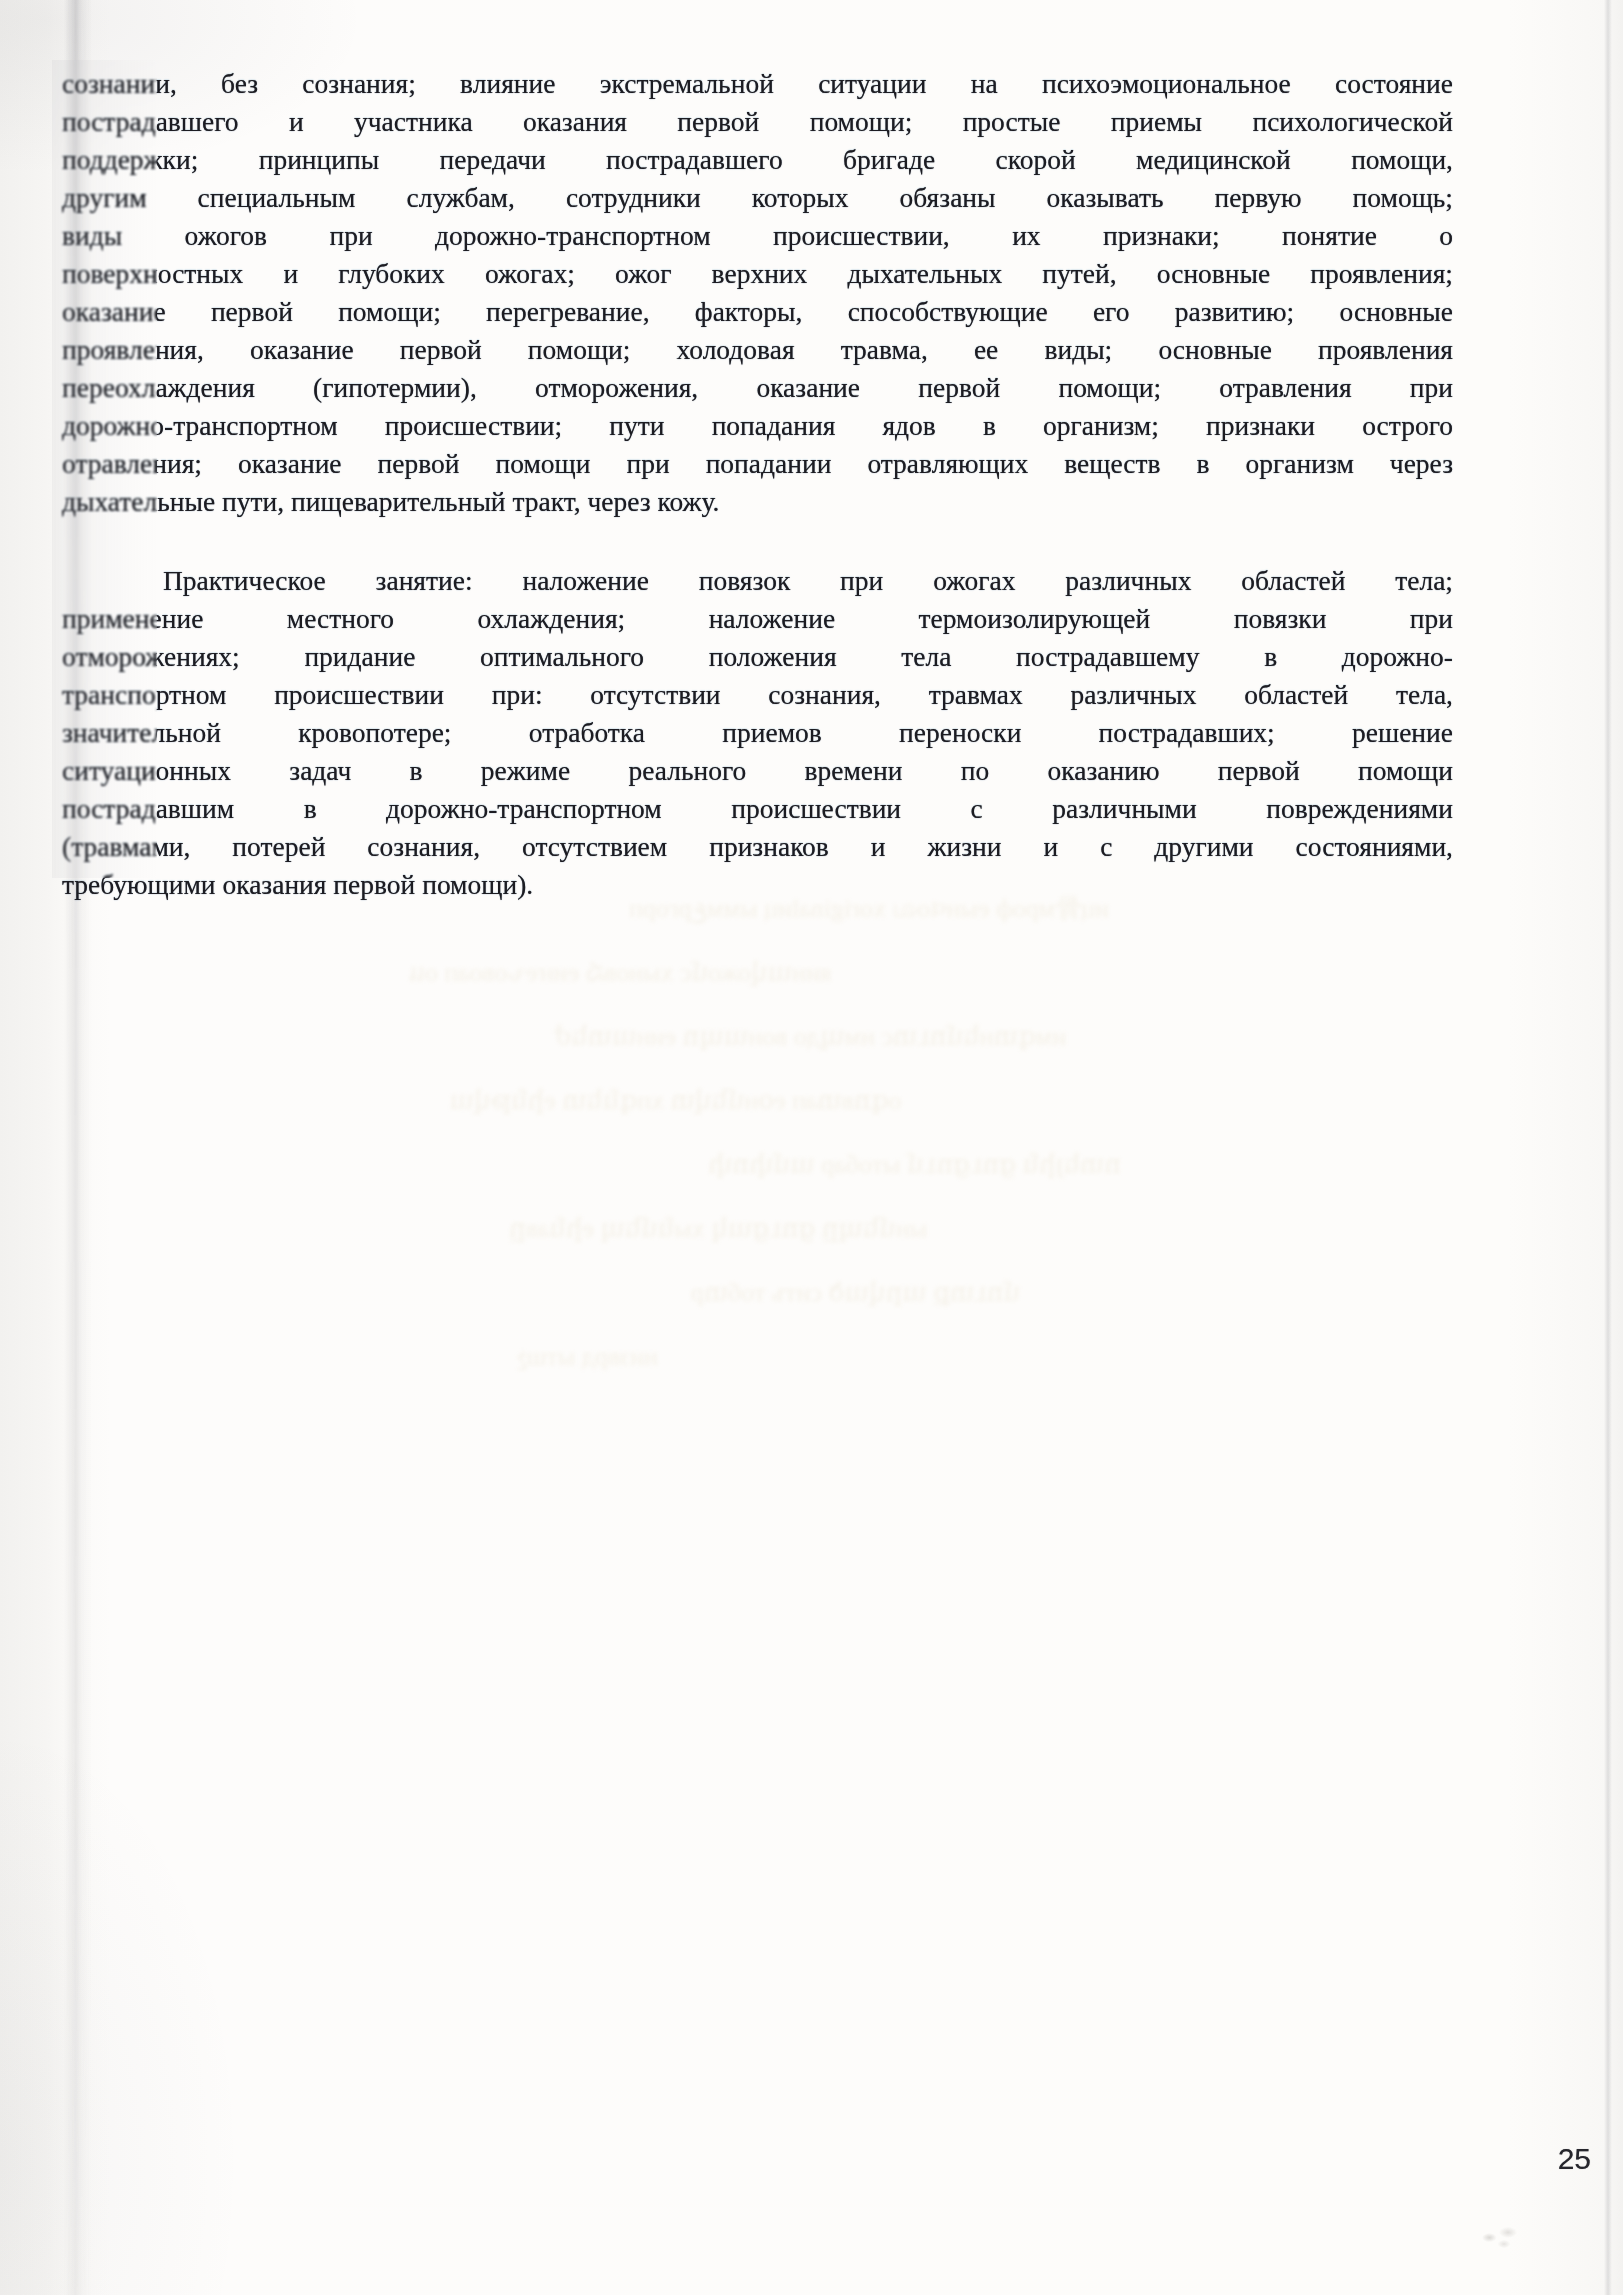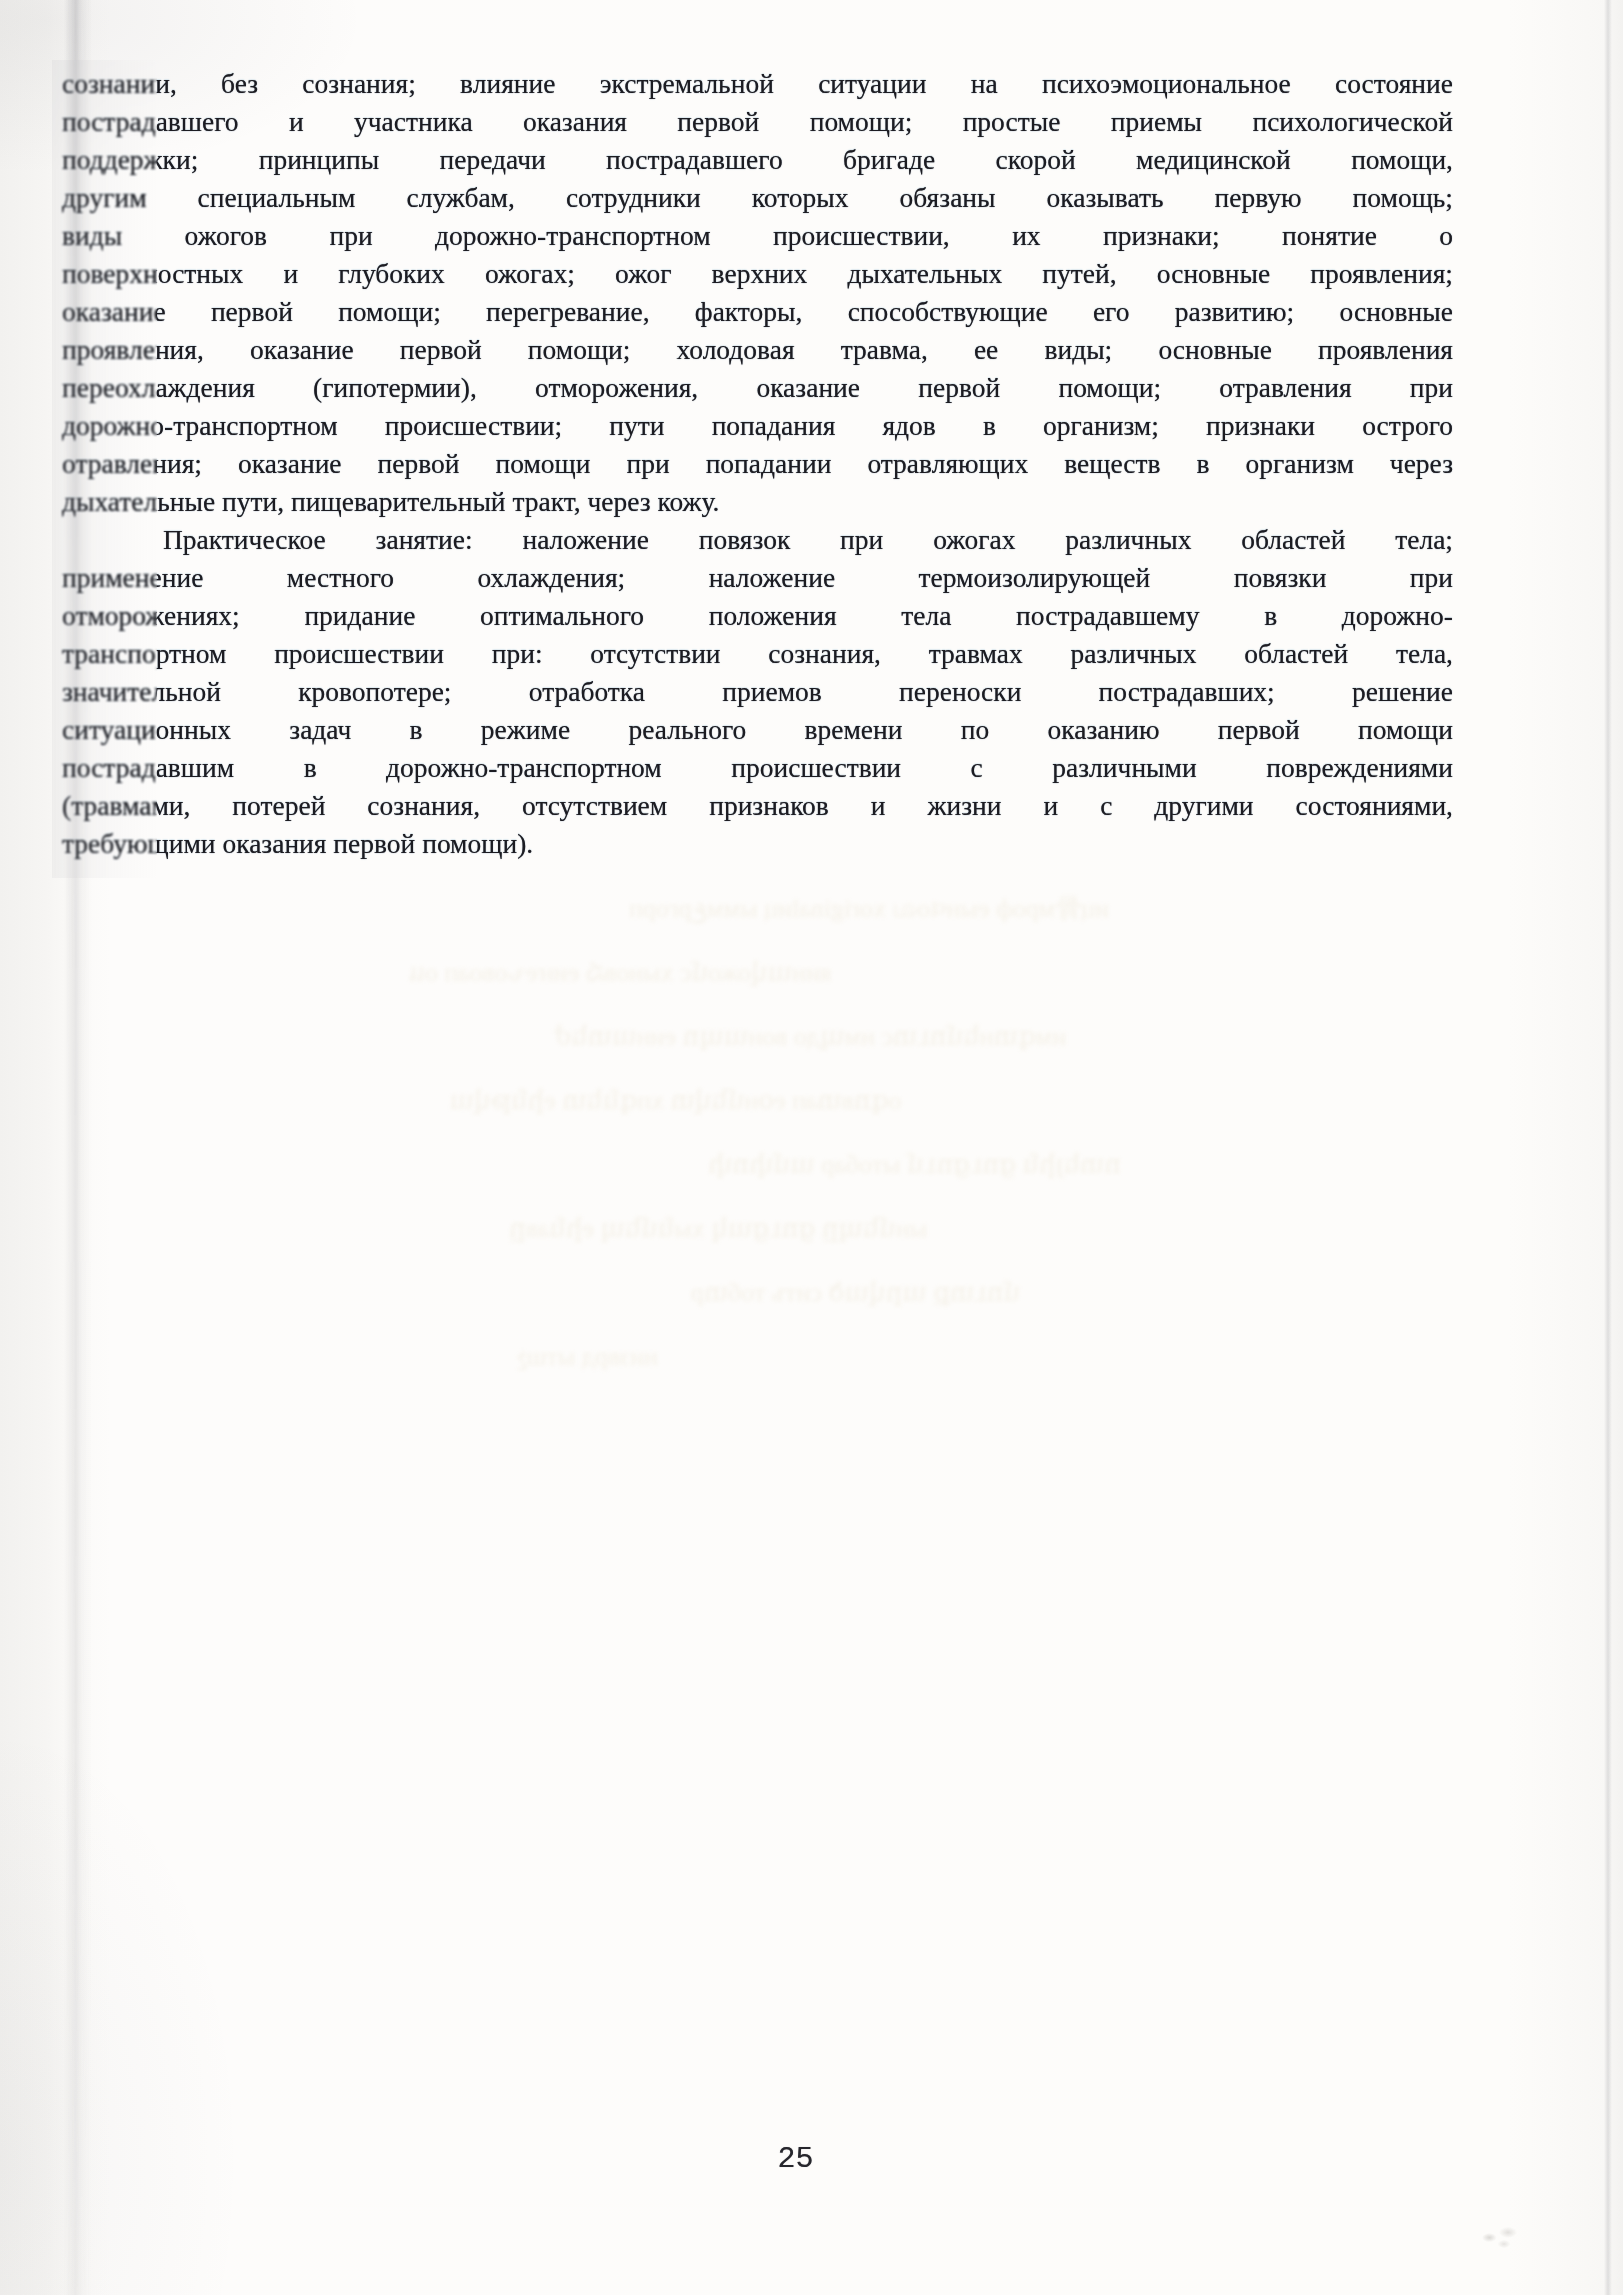--- a/index.html
+++ b/index.html
@@ -59,20 +59,21 @@
     line-height: 38px;
     text-align: justify;
     text-align-last: justify;
     overflow: visible;
   }
   .line.last {
     text-align-last: left;
   }
   .line.indent {
     padding-left: 101px;
+    margin-top: 41px;
   }
 
   
   .edge-blur {
     position: absolute;
     left: 52px; top: 60px;
     width: 105px; height: 818px;
     backdrop-filter: blur(1.3px) saturate(0.85);
     -webkit-backdrop-filter: blur(1.3px) saturate(0.85);
     background: linear-gradient(90deg, rgba(185,185,192,0.14), rgba(255,255,255,0));
@@ -117,22 +118,22 @@
       radial-gradient(13px 7.9px at 37px 14.4px, rgba(125,120,112,0.30), rgba(125,120,112,0) 70%),
       radial-gradient(9.2px 5.9px at 33px 26px, rgba(125,120,112,0.26), rgba(125,120,112,0) 70%);
     filter: blur(0.7px);
     opacity: 0.7;
   }
 
   .page-number {
     position: absolute;
     left: 0; top: 2142px;
     width: 1591px;
-    text-align: center;
-    font-family: Liberation Mono, monospace;
+    text-align: right;
+    font-family: Liberation Sans, sans-serif;
     font-size: 30px;
     color: #26262c;
     text-shadow: 0 0 0.7px rgba(30,30,40,0.5);
   }
 </style>
 </head>
 <body>
 
 <div class="page">
 

